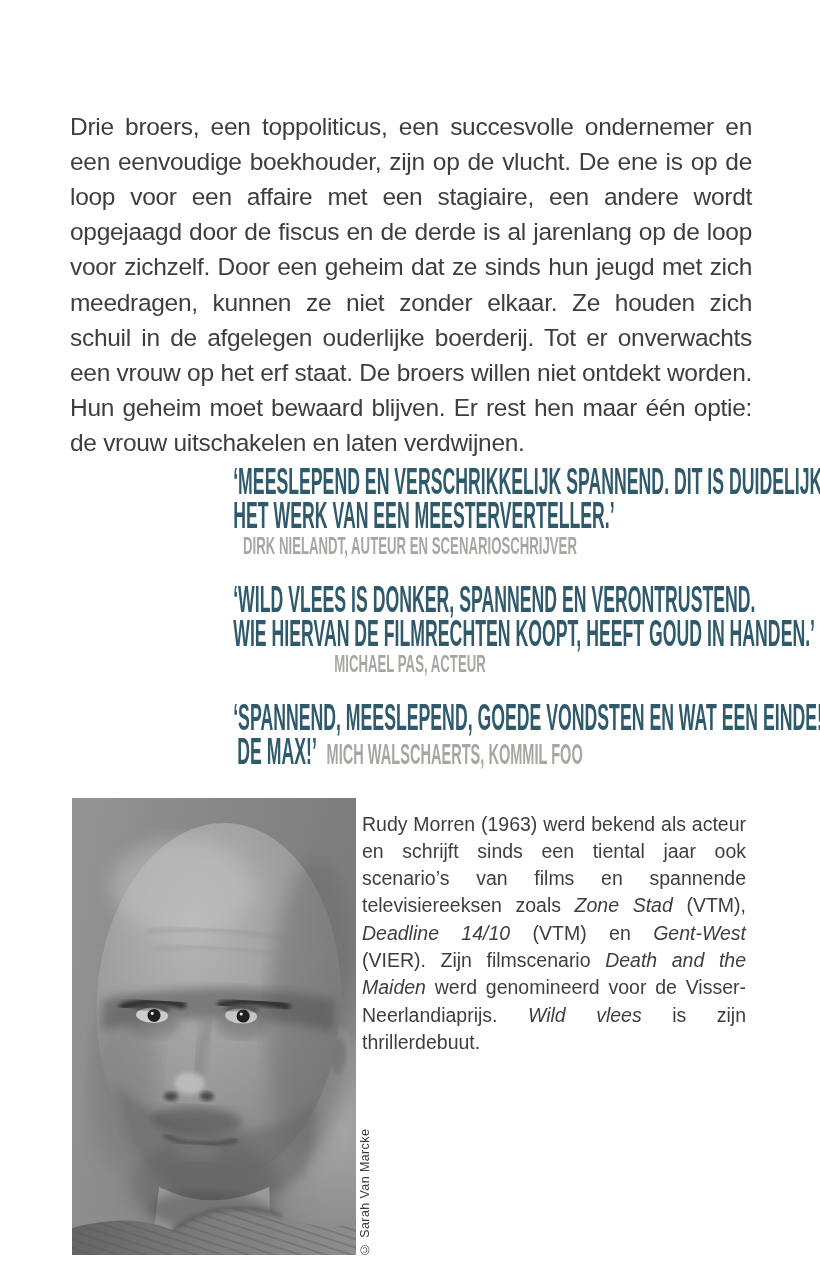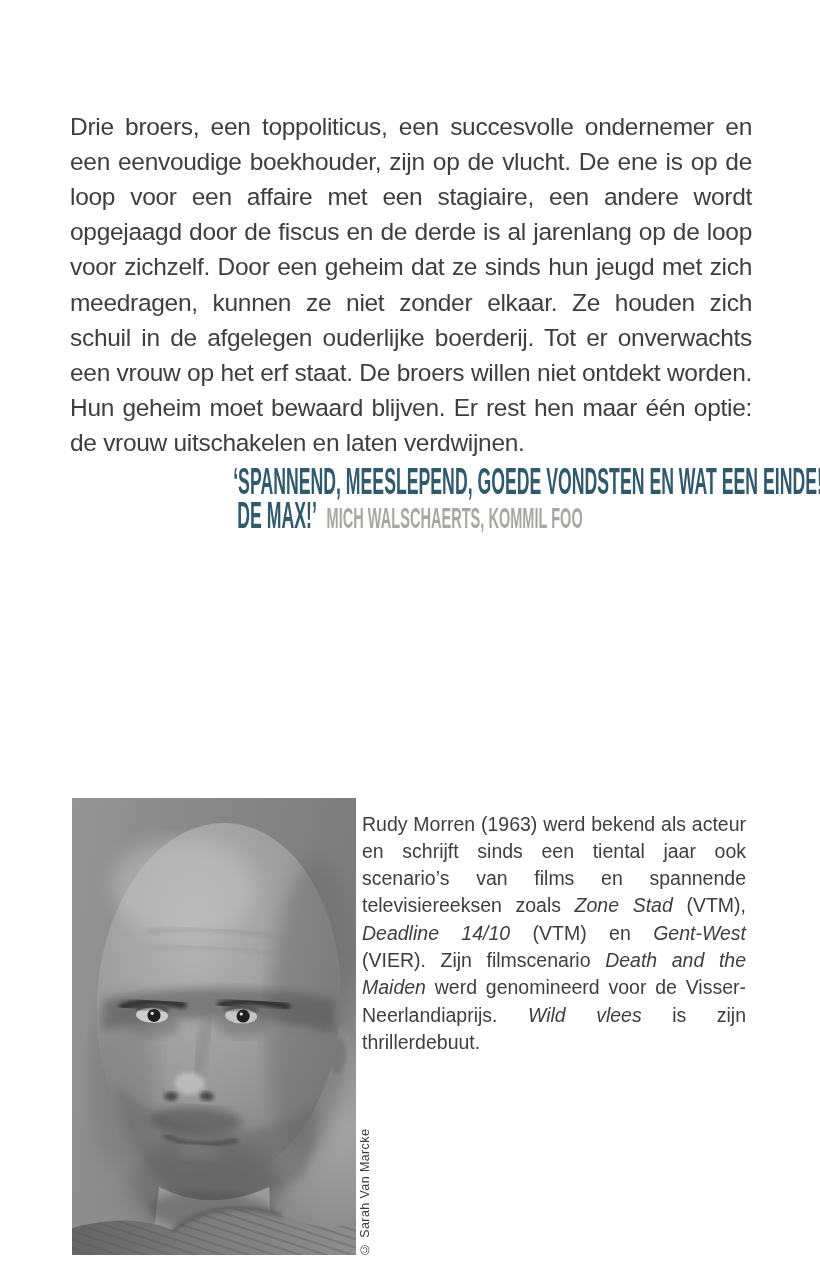--- a/index.html
+++ b/index.html
@@ -71,21 +71,31 @@
 </style>
 </head>
 <body>
 
 <div class="page">
 
   <p class="synopsis">Drie broers, een toppoliticus, een succesvolle ondernemer en een eenvoudige boekhouder, zijn op de vlucht. De ene is op de loop voor een affaire met een stagiaire, een andere wordt opgejaagd door de fiscus en de derde is al jarenlang op de loop voor zichzelf. Door een geheim dat ze sinds hun jeugd met zich meedragen, kunnen ze niet zonder elkaar. Ze houden zich schuil in de afgelegen ouderlijke boerderij. Tot er onverwachts een vrouw op het erf staat. De broers willen niet ontdekt worden. Hun geheim moet bewaard blijven. Er rest hen maar één optie: de vrouw uitschakelen en laten verdwijnen.</p>
 
   <div class="quotes">
 
+    <div class="quote">
+      <div class="q-line">‘MEESLEPEND EN VERSCHRIKKELIJK SPANNEND. DIT IS DUIDELIJK</div>
+      <div class="q-line">HET WERK VAN EEN MEESTERVERTELLER.’</div>
+      <div class="q-attr">DIRK NIELANDT, AUTEUR EN SCENARIOSCHRIJVER</div>
+    </div>
 
+    <div class="quote">
+      <div class="q-line">‘WILD VLEES IS DONKER, SPANNEND EN VERONTRUSTEND.</div>
+      <div class="q-line">WIE HIERVAN DE FILMRECHTEN KOOPT, HEEFT GOUD IN HANDEN.’</div>
+      <div class="q-attr">MICHAEL PAS, ACTEUR</div>
+    </div>
 
     <div class="quote">
       <div class="q-line">‘SPANNEND, MEESLEPEND, GOEDE VONDSTEN EN WAT EEN EINDE!</div>
       <div class="q-line"><span>DE MAX!’</span>&nbsp;&nbsp;<span class="q-attr-inline">MICH WALSCHAERTS, KOMMIL FOO</span></div>
     </div>
 
   </div>
 
   <svg class="photo" viewBox="0 0 284 457" preserveAspectRatio="none" role="img">
     <defs>

